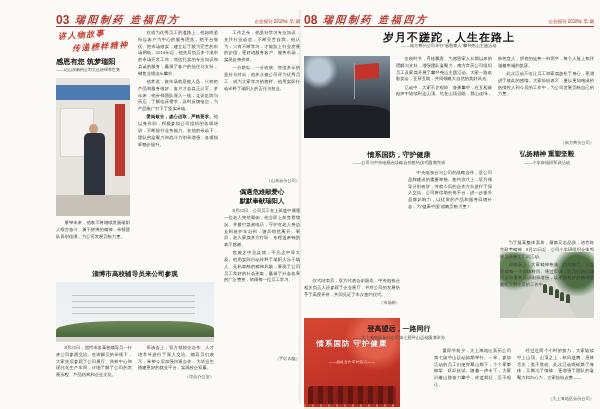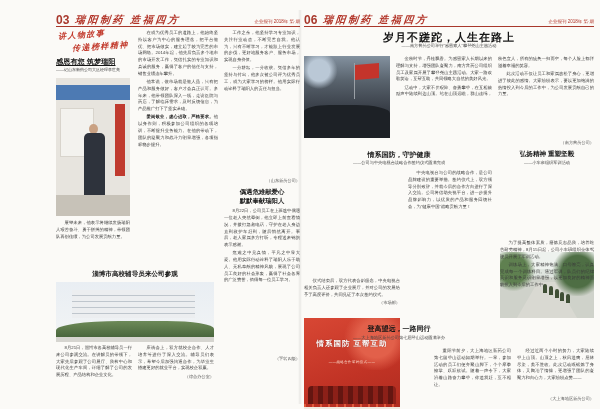--- a/index.html
+++ b/index.html
@@ -68,21 +68,21 @@
 <div class="page" id="pageL">
   <div class="mast">
     <span class="pn">03</span>
     <span class="slog">瑞阳制药 造福四方</span>
     <span class="iss">企业报刊 2018年 第·期</span>
   </div>
   <div class="content">
 
     <div class="abs callig" style="left:2px;top:1px;">讲人物故事</div>
     <div class="abs callig" style="left:16px;top:13px;">传递榜样精神</div>
-    <div class="abs htitle" style="left:0;top:27px;width:78px;font-size:7.2px;white-space:nowrap;text-align:left;text-decoration:underline;">感恩有您 筑梦瑞阳</div>
+    <div class="abs htitle" style="left:0;top:27px;width:78px;font-size:7.2px;white-space:nowrap;text-align:left;">感恩有您 筑梦瑞阳</div>
     <div class="abs" style="left:0;top:37px;width:76px;font-size:4px;color:#444;line-height:1.3;">——记山东新药公司大区经理李世亮</div>
     <div class="abs photo" style="left:0;top:48px;width:74px;height:138px;">
       <div class="pm-blue"></div>
       <div class="pm-panel"></div>
       <div class="pm-red"></div>
       <div class="pm-floor"></div>
       <div class="pm-head"></div>
       <div class="pm-body"></div>
     </div>
     <div class="abs t" style="left:0;top:190px;width:74px;height:46px;">
@@ -124,21 +124,21 @@
         <p>座谈会上，双方就校企合作、人才培养等进行了深入交流。辅导员们表示，希望今后加强沟通合作，为毕业生搭建更好的就业平台，实现校企双赢。</p>
         <span class="byline" style="display:block;">（综合办公室）</span>
       </div>
     </div>
 
   </div>
 </div>
 
 <div class="page" id="pageR">
   <div class="mast">
-    <span class="pn">06</span>
+    <span class="pn">08</span>
     <span class="slog">瑞阳制药 造福四方</span>
     <span class="iss">企业报刊 2018年 第·期</span>
   </div>
   <div class="content">
 
     <div class="abs htitle" style="left:0;top:0;width:290px;font-size:11px;letter-spacing:1px;">岁月不蹉跎，人生在路上</div>
     <div class="abs hsub" style="left:0;top:13px;width:290px;">——南方普药公司举行“感恩家人”攀登尧山主题活动</div>
     <div class="abs photo photo-flag" style="left:0;top:26px;width:86px;height:82px;">
       <div class="pf-sky"></div>
       <div class="pf-pole"></div>
@@ -167,21 +167,21 @@
     </div>
     <div class="abs t" style="left:196px;top:210px;width:94px;height:82px;">
       <p>为了提高整体素质，磨炼意志品质，培养吃苦耐劳精神，8月15日起，公司小车班组织全体驾驶员开展了军训活动。</p>
       <p>训练场上，大家精神饱满、口号嘹亮，认真完成每一个训练科目。通过军训，队员们的纪律意识和服务意识明显增强，以更加良好的精神面貌投入到今后的工作中。</p>
     </div>
 
     <div class="abs htitle" style="left:0;top:120px;width:190px;font-size:7px;">情系国防，守护健康</div>
     <div class="abs hsub" style="left:0;top:130px;width:190px;">——公司与中央电视台战略合作签约仪式圆满完成</div>
     <div class="abs photo photo-red" style="left:0;top:140px;width:96px;height:104px;">
       <div class="pr-glow"></div>
-      <div class="pr-big">情系国防 互帮互助</div>
+      <div class="pr-big">情系国防 守护健康</div>
       <div class="pr-sub2">——战略合作签约仪式——</div>
       <div class="pr-people"></div>
       <div class="pr-flowers"></div>
       <div class="pr-table"></div>
     </div>
     <div class="abs t" style="left:0;top:248px;width:96px;height:40px;">
       <p>仪式结束后，双方代表合影留念，中央电视台相关负责人还参观了企业展厅，并对公司的发展给予了高度评价，共同见证了本次签约仪式。</p>
       <span class="byline" style="display:block;">（市场部）</span>
     </div>
     <div class="abs t" style="left:104px;top:140px;width:84px;height:150px;">

